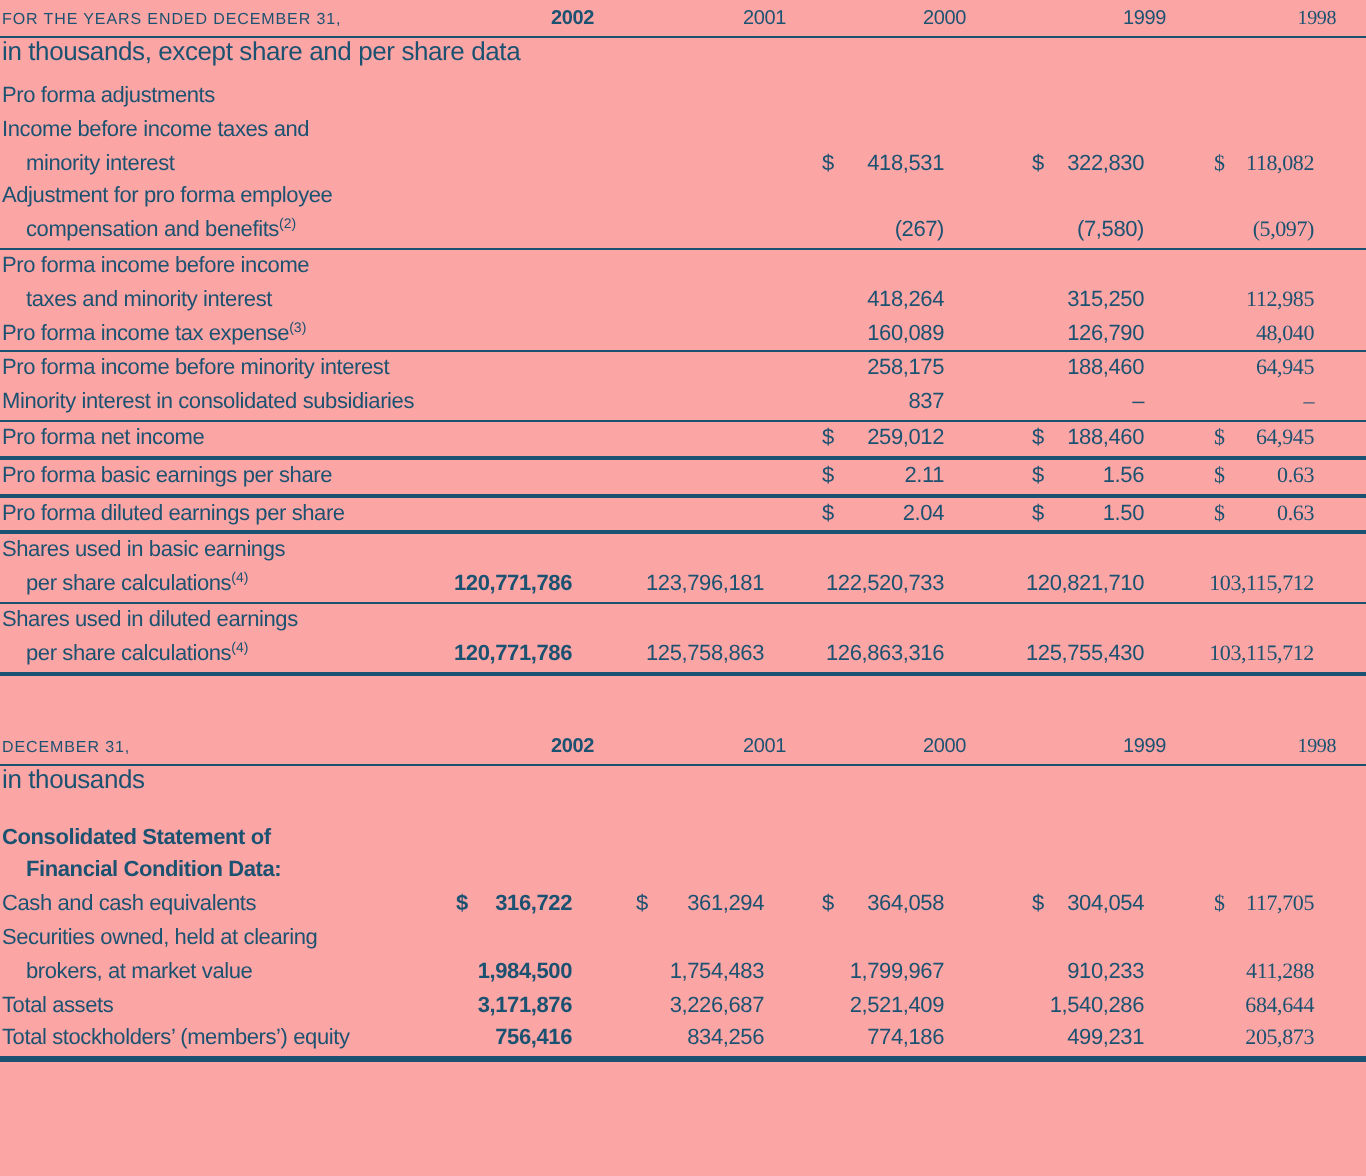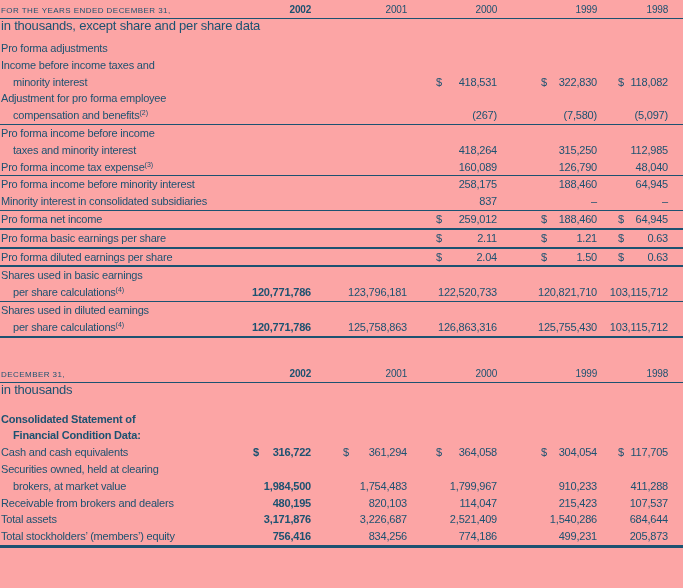--- a/index.html
+++ b/index.html
@@ -17,28 +17,28 @@
   .tbl.second{margin-top:26px;}
   .thead{display:flex;align-items:baseline;padding:4px 15px 3px 1px;}
   .caption{flex:1;font-size:8px;letter-spacing:0.45px;font-weight:400;}
   .years{display:flex;}
   .ycell{font-size:10px;text-align:right;}
   .ycell.c0{font-weight:700;}
   .c0{width:66px;}
   .c1{width:96px;}
   .c2{width:90px;}
   .c3{width:100px;}
-  .c4{width:71px;}
+  .c4{width:85px;font-family:Liberation Serif, serif;}
   .rule{height:1px;background:var(--ink,#1c5271);width:683px;}
   .rule.r2{height:2px;}
   .rule.r3{height:3px;}
   .subnote{font-size:13px;line-height:13px;padding-left:1px;}
   .rows{margin-top:8px;}
   .second .rows{margin-top:15px;}
-  .trow{display:flex;align-items:flex-end;padding:0 15px 0 1px;box-sizing:border-box;}
+  .trow{display:flex;align-items:flex-end;padding:0 26px 0 1px;box-sizing:border-box;}
   .label{flex:1;font-size:11px;min-width:0;}
   .lline{height:16.8px;line-height:16.8px;white-space:nowrap;}
   .lline.ind{padding-left:12px;}
   .boldlabel .lline{font-weight:700;}
   .cell{font-size:11px;height:16.8px;line-height:16.8px;display:flex;justify-content:flex-end;white-space:nowrap;}
   .cell.c0{font-weight:700;}
   .dbox{display:flex;justify-content:space-between;}
   .c0 .dbox{width:58px;}
   .c1 .dbox{width:64px;}
   .c2 .dbox{width:61px;}
@@ -190,21 +190,21 @@
           <div class="cell c1"></div>
           <div class="cell c2">
             <span class="dbox">
               <span>$</span>
               <span>2.11</span>
             </span>
           </div>
           <div class="cell c3">
             <span class="dbox">
               <span>$</span>
-              <span>1.21</span>
+              <span>1.56</span>
             </span>
           </div>
           <div class="cell c4">
             <span class="dbox">
               <span>$</span>
               <span>0.63</span>
             </span>
           </div>
         </div>
         <div class="rule r2"></div>
@@ -327,30 +327,20 @@
             <div class="lline ind">brokers, at market value</div>
           </div>
           <div class="cell c0">1,984,500</div>
           <div class="cell c1">1,754,483</div>
           <div class="cell c2">1,799,967</div>
           <div class="cell c3">910,233</div>
           <div class="cell c4">411,288</div>
         </div>
         <div class="trow">
           <div class="label">
-            <div class="lline">Receivable from brokers and dealers</div>
-          </div>
-          <div class="cell c0">480,195</div>
-          <div class="cell c1">820,103</div>
-          <div class="cell c2">114,047</div>
-          <div class="cell c3">215,423</div>
-          <div class="cell c4">107,537</div>
-        </div>
-        <div class="trow">
-          <div class="label">
             <div class="lline">Total assets</div>
           </div>
           <div class="cell c0">3,171,876</div>
           <div class="cell c1">3,226,687</div>
           <div class="cell c2">2,521,409</div>
           <div class="cell c3">1,540,286</div>
           <div class="cell c4">684,644</div>
         </div>
         <div class="trow">
           <div class="label">

